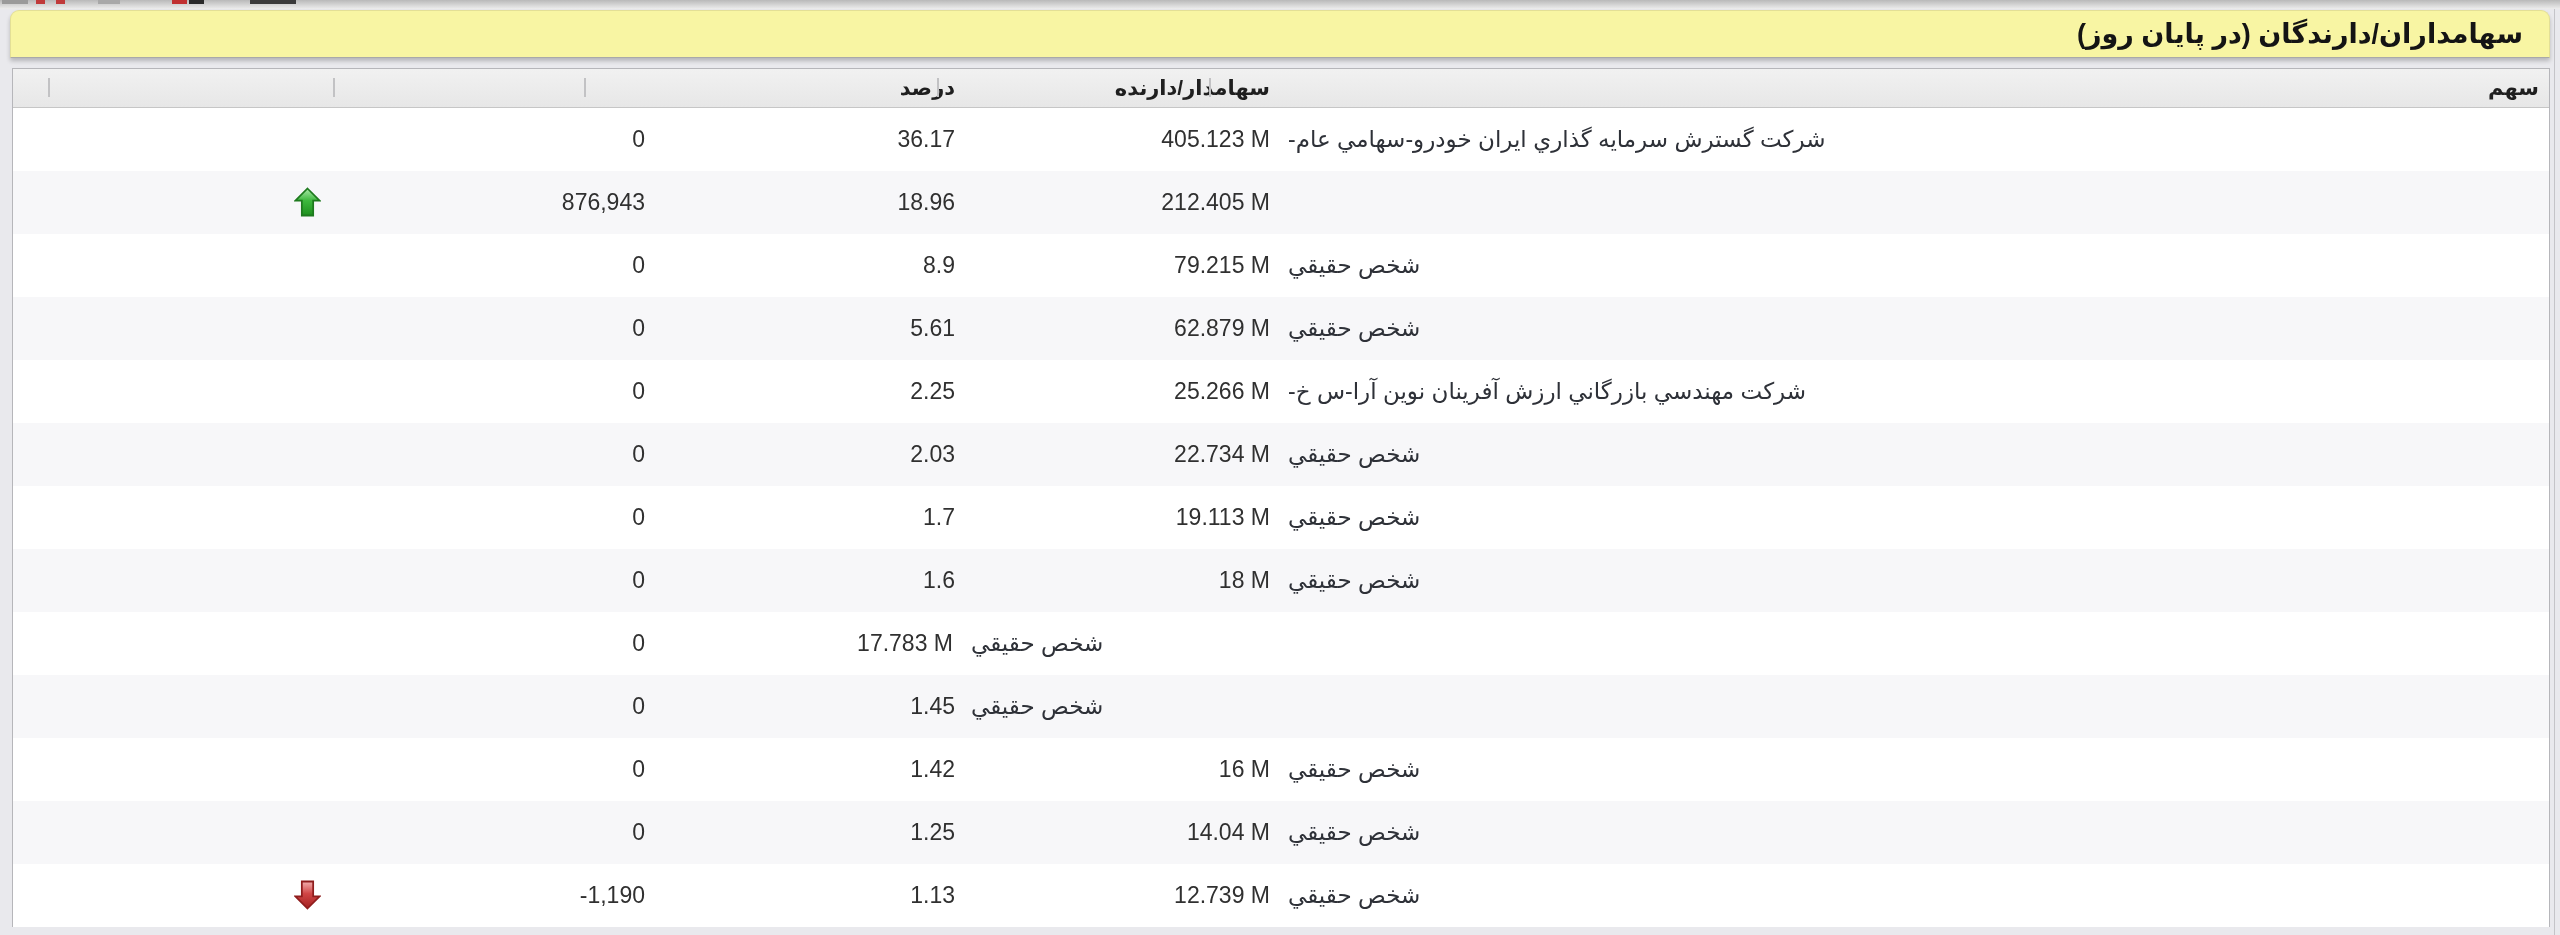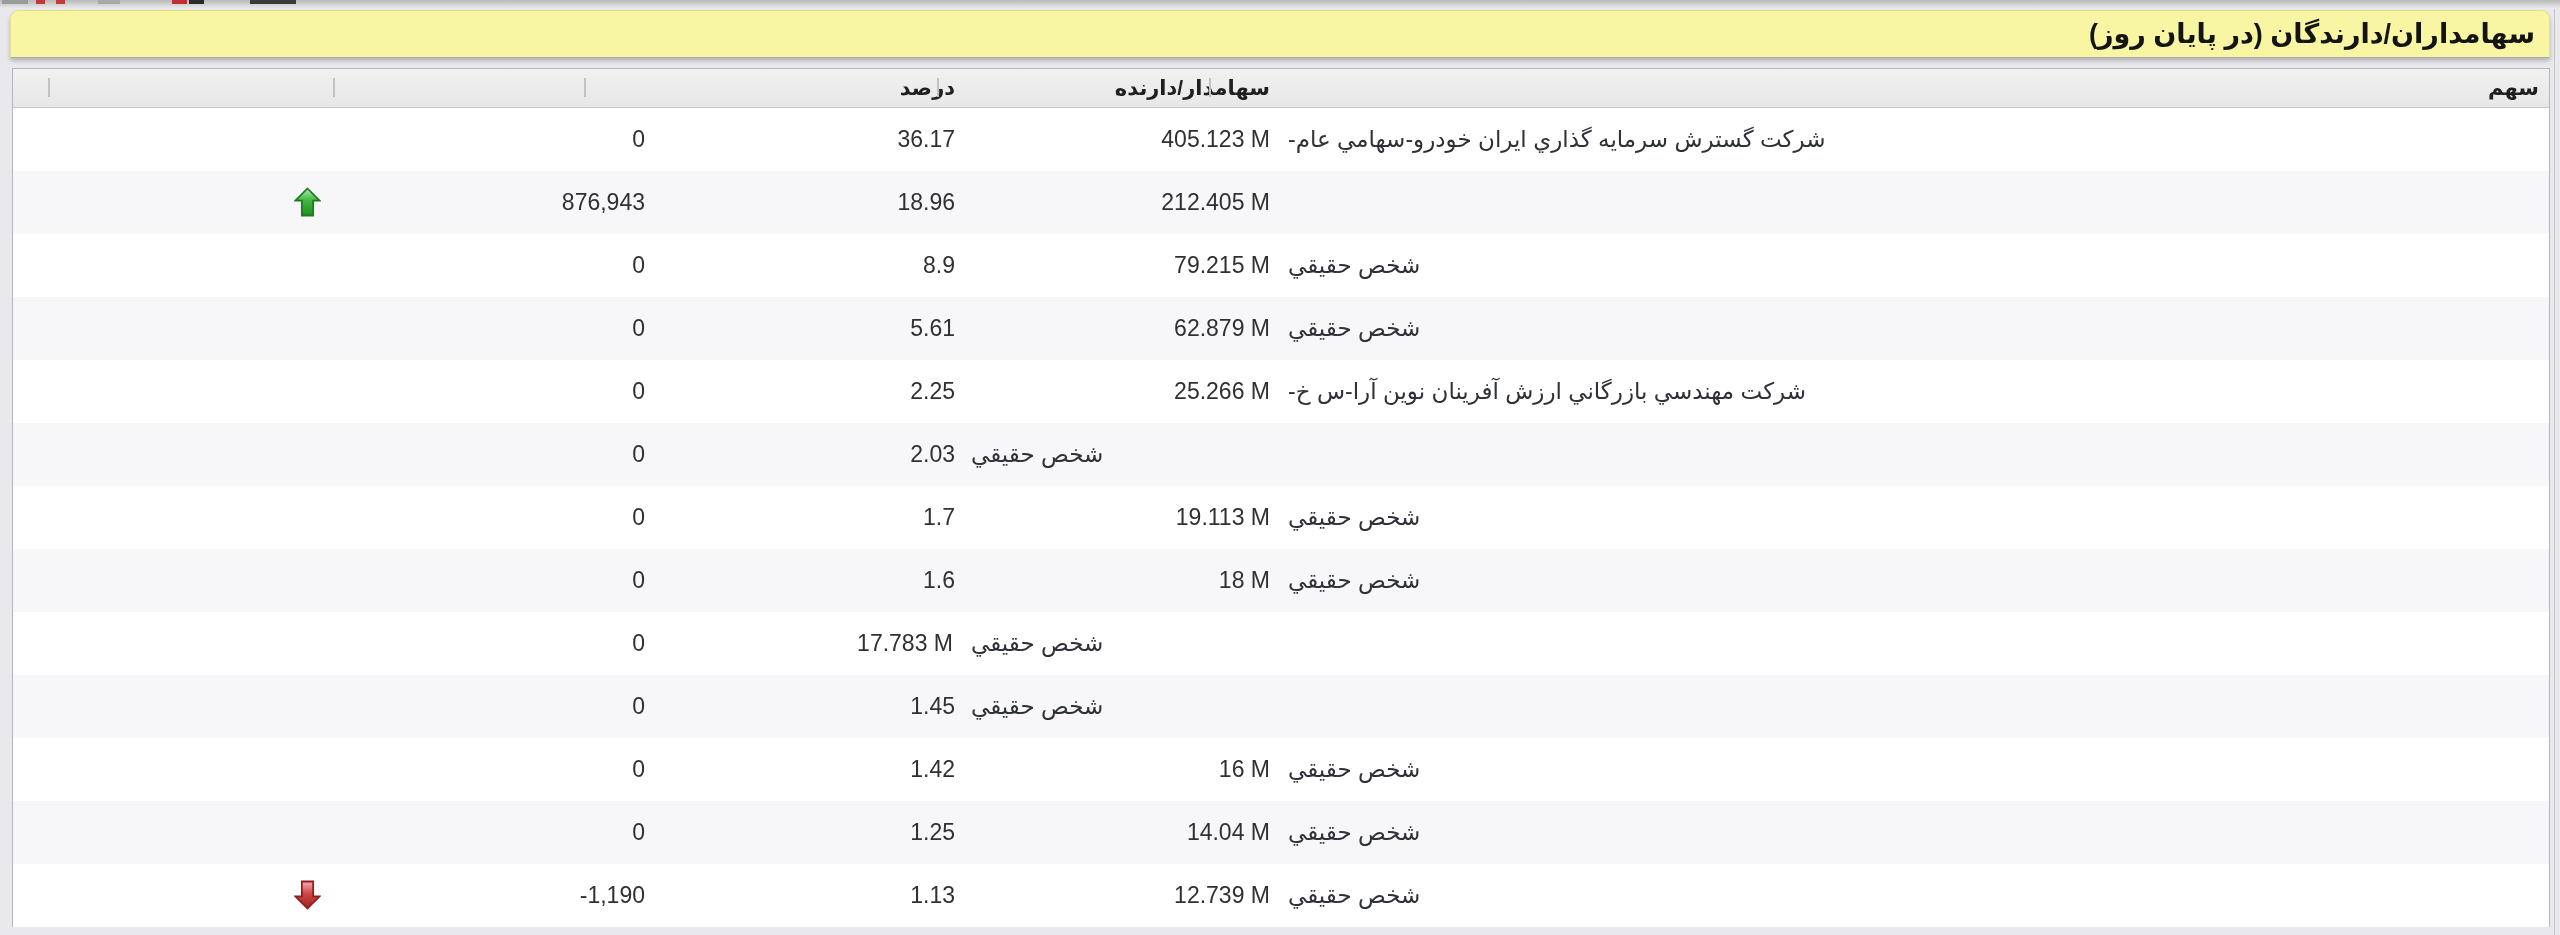--- a/index.html
+++ b/index.html
@@ -11,21 +11,21 @@
   
   .top-strip{position:absolute;left:0;top:0;width:2560px;height:9px;
     background:linear-gradient(#b9b9b9,#ededed);}
   .frag{position:absolute;top:0;height:4px;}
   
   .title-bar{position:absolute;left:10px;top:10px;width:2540px;height:48px;
     background:#f8f5a3;border:1px solid #e3df96;border-bottom:1px solid #a9a9a9;
     border-radius:9px 9px 0 0;box-sizing:border-box;
     box-shadow:0 3px 4px rgba(0,0,0,.22);}
   .title-bar .title{
-    position:absolute;right:14px;top:0;line-height:46px;
+    position:absolute;right:26px;top:0;line-height:46px;
     font-size:27px;font-weight:bold;color:#141414;}
   
   .table-wrap{position:absolute;left:12px;top:68px;width:2536px;height:857px;
     background:#ffffff;border:1px solid #b6b6ba;box-sizing:content-box;}
   .grid-row{display:grid;grid-template-columns:320px 312px 318px 317px 1269px;}
   .thead{position:relative;height:38px;
     background:linear-gradient(#f1f1f1,#e7e7e7);
     border-bottom:1px solid #c6c6c6;}
   .thead .hlabel{font-size:21px;font-weight:bold;color:#1f1f1f;
     line-height:38px;text-align:right;}
@@ -152,20 +152,21 @@
     <div class="cell num share-cell" dir="ltr">25.266 M</div>
     <div class="cell name-cell">شرکت مهندسي بازرگاني ارزش آفرينان نوين آرا-س خ-</div>
   </div>
         <div class="trow grid-row" data-dir="none">
     <div class="cell arrow-cell">
       
       
     </div>
     <div class="cell num change-cell" dir="ltr">0</div>
     <div class="cell num percent-cell" dir="ltr">2.03</div>
+    <div class="cell num share-cell" dir="ltr">22.734 M</div>
     <div class="cell name-cell">شخص حقيقي</div>
   </div>
         <div class="trow grid-row" data-dir="none">
     <div class="cell arrow-cell">
       
       
     </div>
     <div class="cell num change-cell" dir="ltr">0</div>
     <div class="cell num percent-cell" dir="ltr">1.7</div>
     <div class="cell num share-cell" dir="ltr">19.113 M</div>

